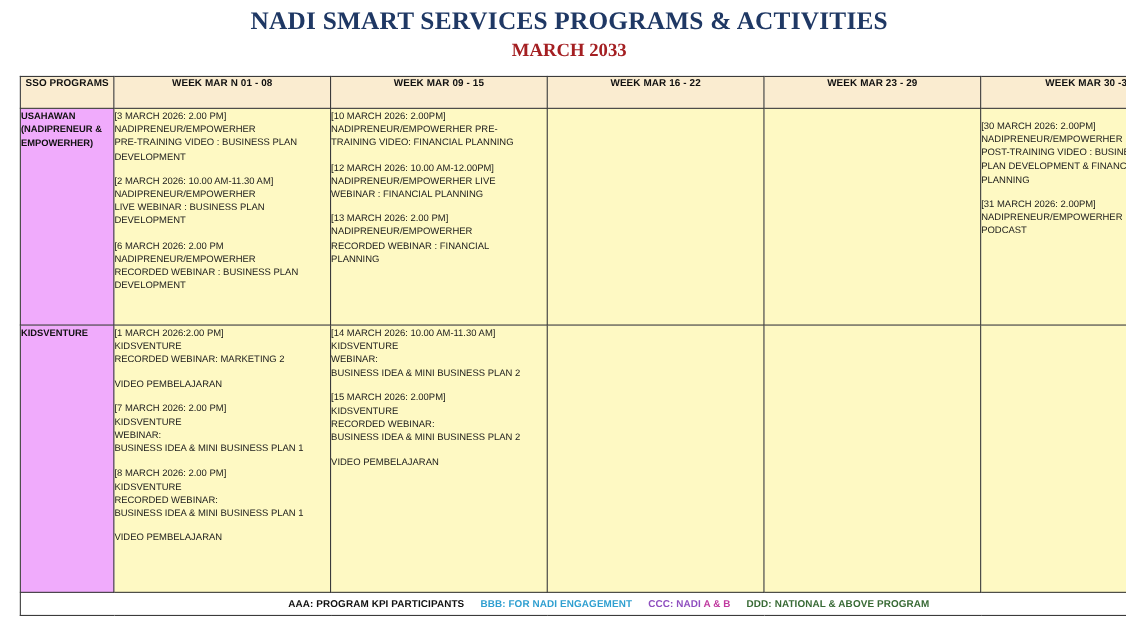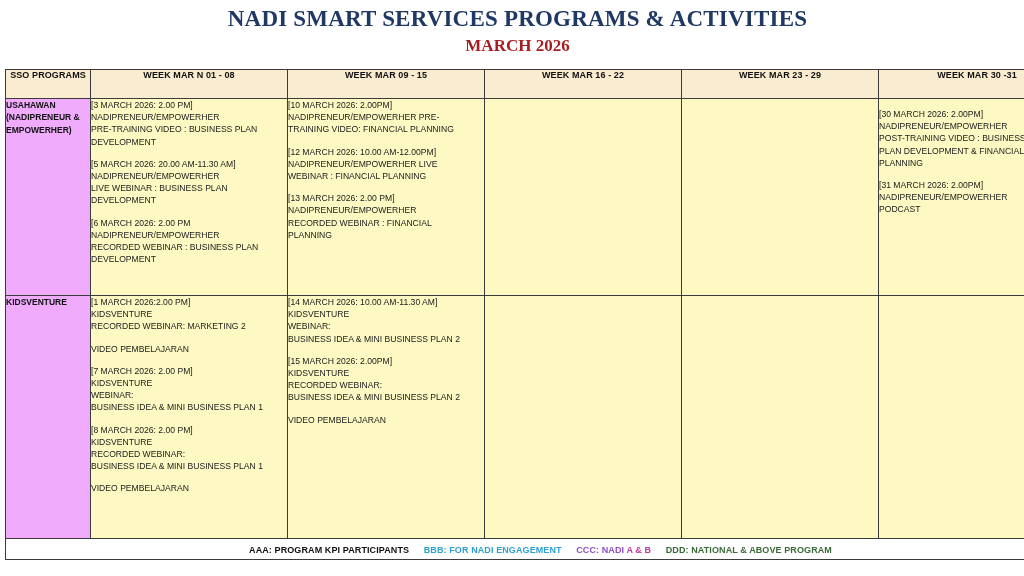--- a/index.html
+++ b/index.html
@@ -35,21 +35,21 @@
   .sub-title {
     font-family: "Liberation Serif", serif;
     font-weight: bold;
     font-size: 17px;
     color: #a41f22;
     margin-top: 4px;
     line-height: 1.15;
   }
   .table-wrap {
     position: absolute;
-    left: 5px;
+    left: 18px;
     top: 69px;
     width: 1002px;
   }
   table.schedule {
     border-collapse: collapse;
     table-layout: fixed;
     width: 1002px;
     border: 1px solid #000;
   }
   table.schedule th,
@@ -115,21 +115,21 @@
   .lg-ccc-b { color: #c0399f; }
   .lg-ddd { color: #386a35; }
 </style>
 </head>
 <body>
 
 <div class="page">
 
   <div class="title-block">
     <div class="main-title">NADI SMART SERVICES PROGRAMS &amp; ACTIVITIES</div>
-    <div class="sub-title">MARCH 2026</div>
+    <div class="sub-title">MARCH 2033</div>
   </div>
 
   <div class="table-wrap">
     <table class="schedule">
       <thead>
         <tr>
           <th class="col-prog">SSO PROGRAMS</th>
           <th class="col-wk">WEEK MAR N 01 - 08</th>
           <th class="col-wk">WEEK MAR  09 - 15</th>
           <th class="col-wk">WEEK MAR 16 - 22</th>
@@ -137,21 +137,21 @@
           <th class="col-wk">WEEK MAR 30 -31</th>
         </tr>
       </thead>
       <tbody>
 
         <tr class="row-usahawan">
           <td class="rowlabel">USAHAWAN (NADIPRENEUR &amp; EMPOWERHER)</td>
           <td class="cell"><div class="cell-block">[3 MARCH 2026: 2.00 PM]
 NADIPRENEUR/EMPOWERHER
 PRE-TRAINING VIDEO : BUSINESS PLAN
-DEVELOPMENT</div><div class="cell-block">[5 MARCH 2026: 20.00 AM-11.30 AM]
+DEVELOPMENT</div><div class="cell-block">[2 MARCH 2026: 10.00 AM-11.30 AM]
 NADIPRENEUR/EMPOWERHER
 LIVE WEBINAR : BUSINESS PLAN
 DEVELOPMENT</div><div class="cell-block">[6 MARCH 2026: 2.00 PM
 NADIPRENEUR/EMPOWERHER
 RECORDED WEBINAR : BUSINESS PLAN
 DEVELOPMENT</div></td>
           <td class="cell"><div class="cell-block">[10 MARCH 2026: 2.00PM]
 NADIPRENEUR/EMPOWERHER PRE-
 TRAINING VIDEO: FINANCIAL PLANNING</div><div class="cell-block">[12 MARCH 2026: 10.00 AM-12.00PM]
 NADIPRENEUR/EMPOWERHER LIVE

